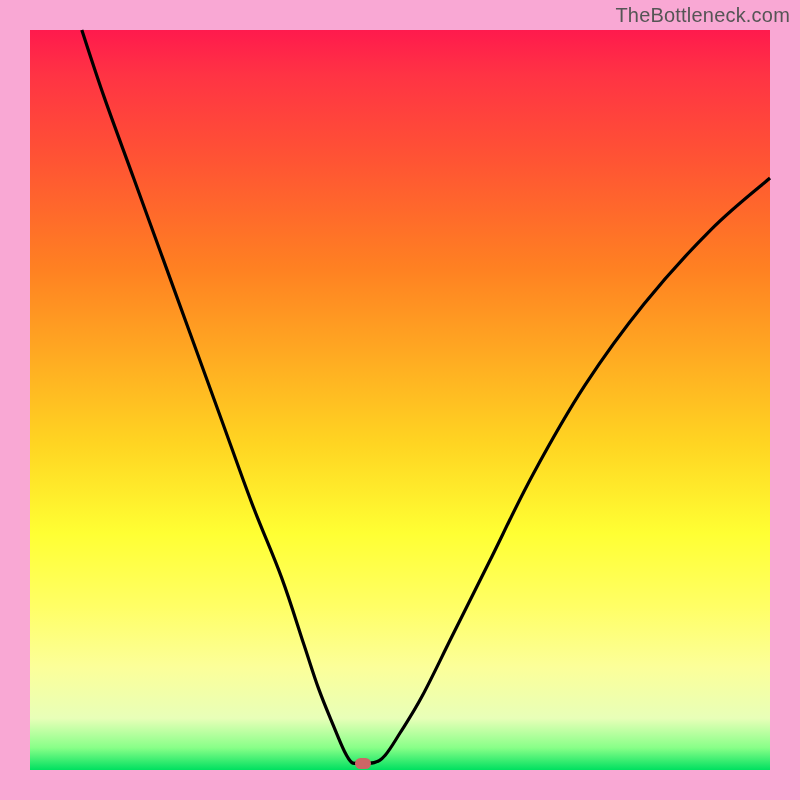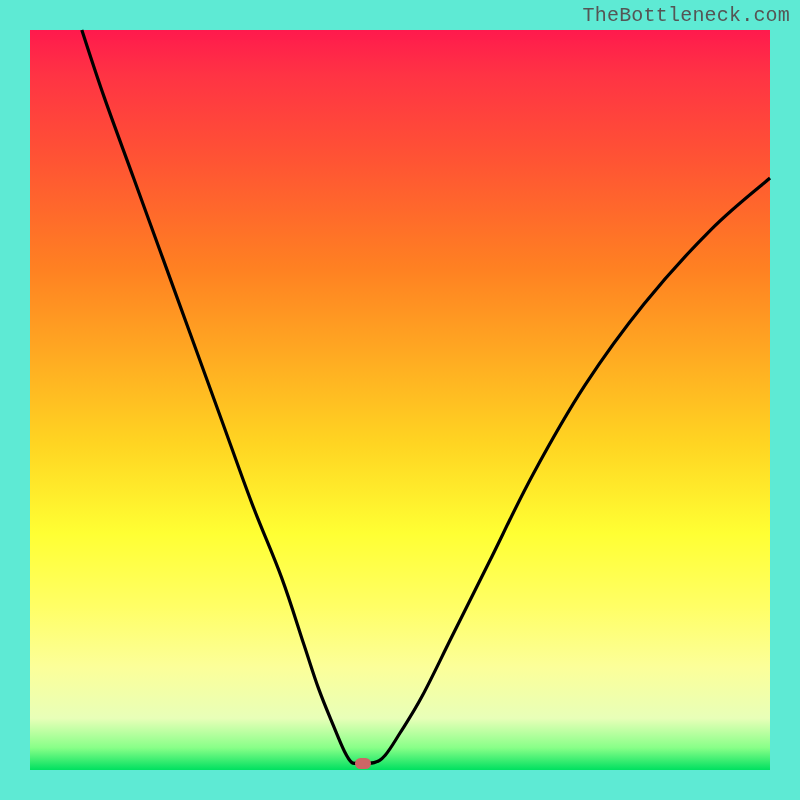--- a/index.html
+++ b/index.html
@@ -7,22 +7,21 @@
     padding: 0;
     width: 800px;
     height: 800px;
     overflow: hidden;
     font-family: Arial, Helvetica, sans-serif;
   }
   .chart-container {
     position: relative;
     width: 800px;
     height: 800px;
-    background: #5eead4;
-    font-family: Liberation Mono, monospace;
+    background: #f9a8d4;
   }
   .plot-area {
     position: absolute;
     left: 30px;
     top: 30px;
     width: 740px;
     height: 740px;
     background: linear-gradient(to bottom,
       #ff1a4d 0%,
       #ff3344 6%,

